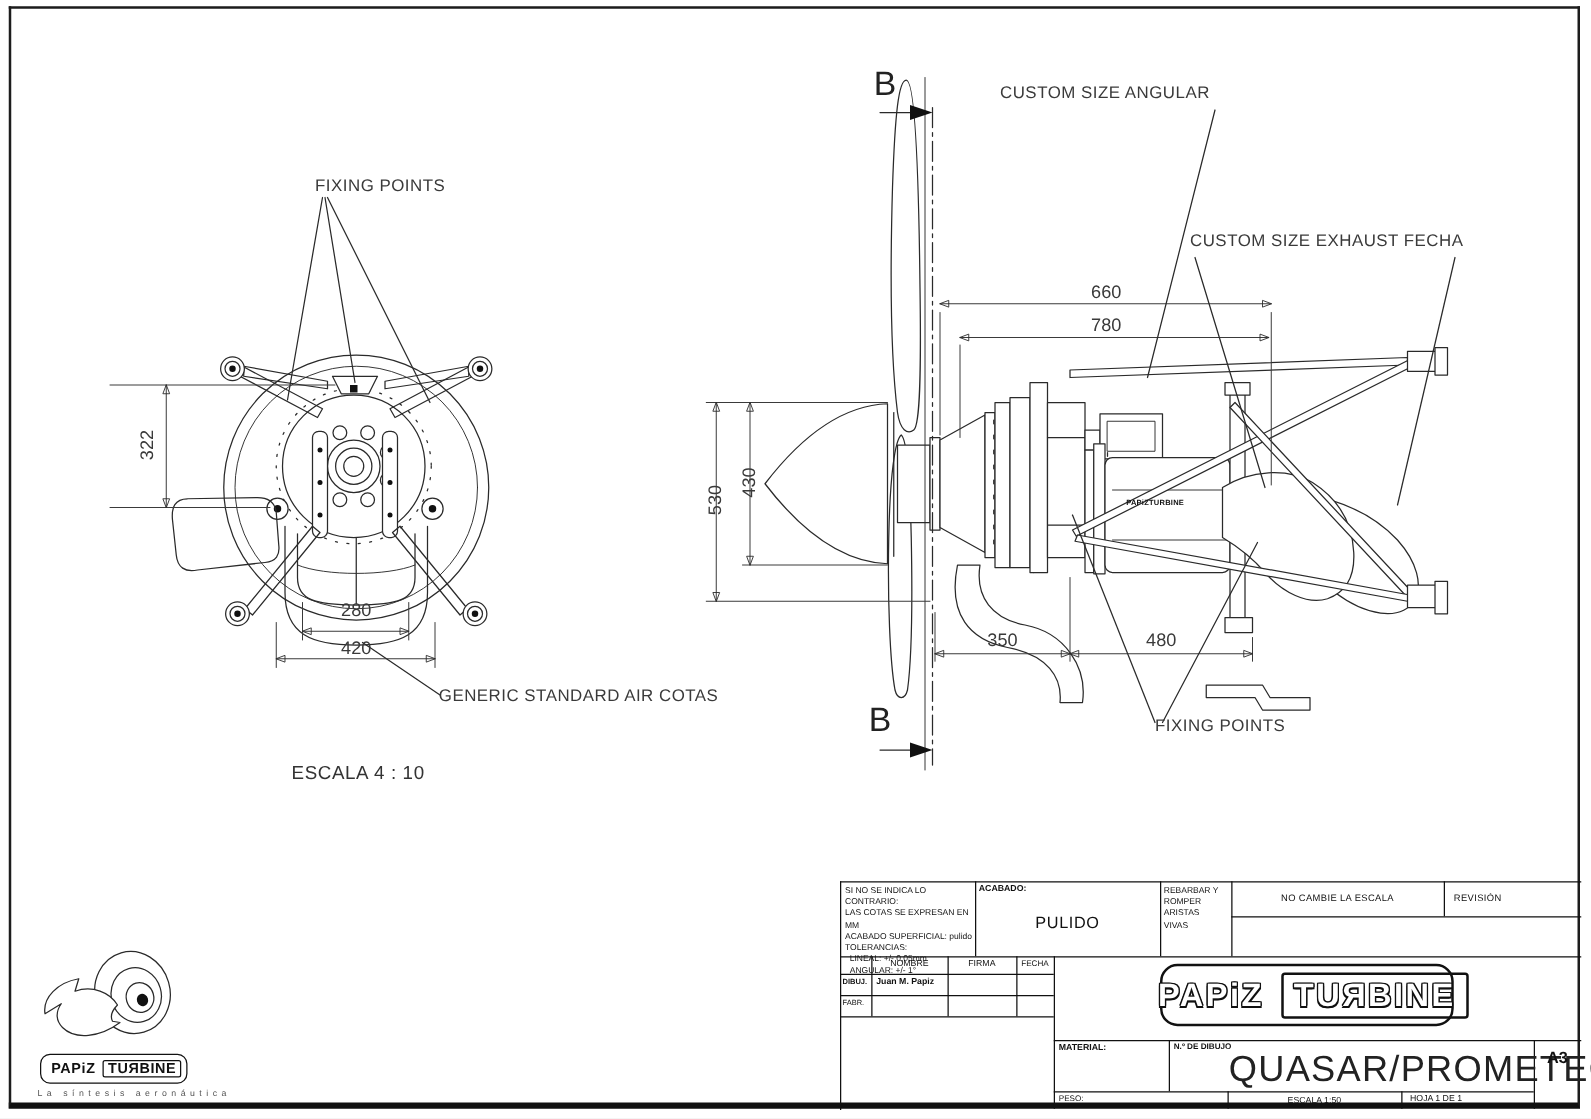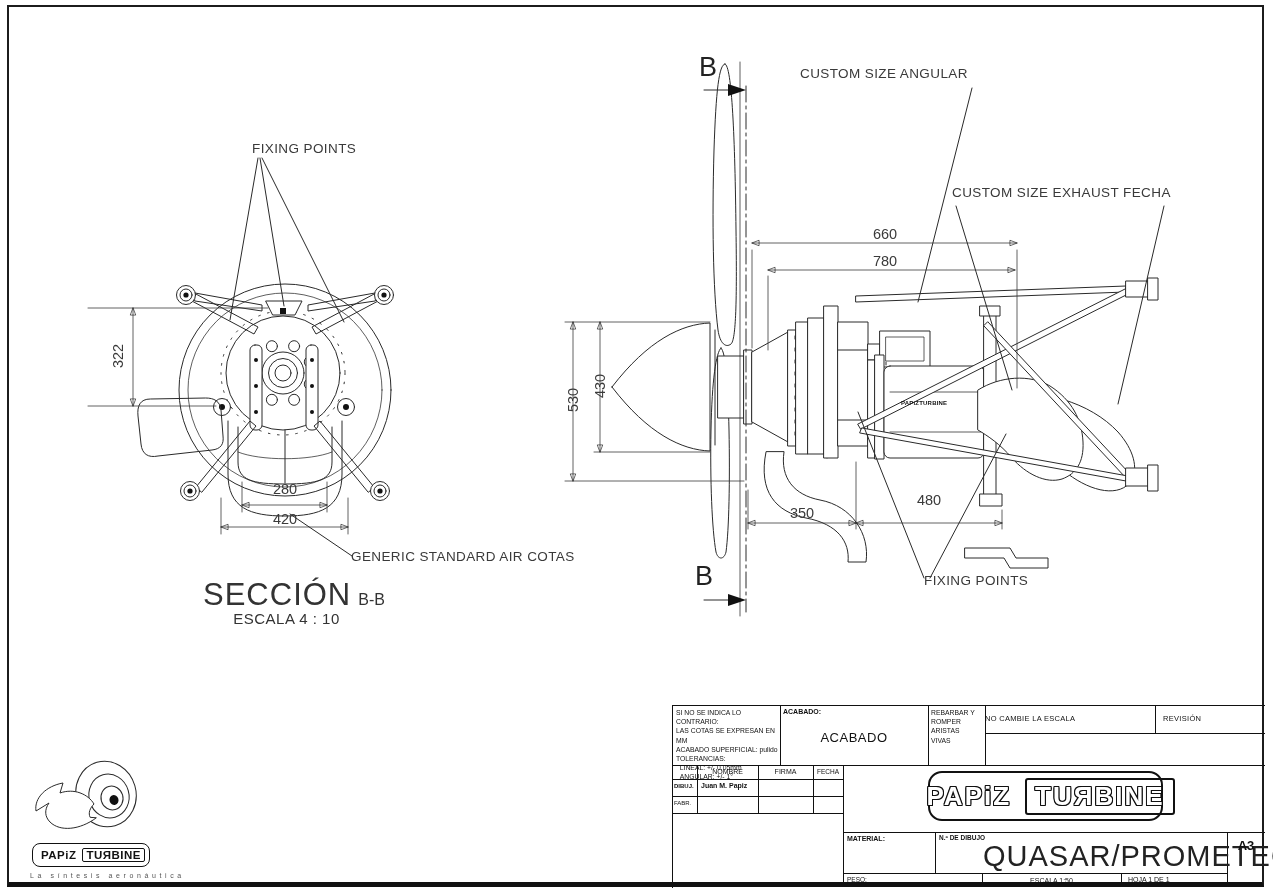--- a/index.html
+++ b/index.html
@@ -250,38 +250,34 @@
       <ellipse cx="84" cy="44" rx="4.5" ry="5" transform="rotate(-16 84 44)" class="blk"></ellipse>
       <path class="wf" d="M66,62 C50,74 30,76 20,66 C15,61 14,54 19,47 L6,55 C4,42 16,30 33,27 L30,37 C44,32 58,38 64,48 C60,52 58,57 60,61 Z"></path>
     </g>
   </svg>
 
   <div class="lbl" style="left:252px;top:141px">FIXING POINTS</div>
   <div class="lbl" style="left:351px;top:549px">GENERIC STANDARD AIR COTAS</div>
   <div class="dimtxt rot" style="left:96px;top:348px;width:44px">322</div>
   <div class="dimtxt" style="left:255px;top:481px;width:60px">280</div>
   <div class="dimtxt" style="left:255px;top:511px;width:60px">420</div>
-  <div class="sec-title">
-    <span class="big">SECCIÓN</span>
-    <span class="small">B-B</span>
-  </div>
   <div class="sec-scale">ESCALA 4 : 10</div>
 
   <div class="bmark" style="left:699px;top:52px">B</div>
   <div class="bmark" style="left:695px;top:561px">B</div>
   <div class="lbl" style="left:800px;top:66px">CUSTOM SIZE ANGULAR</div>
   <div class="lbl" style="left:952px;top:185px">CUSTOM SIZE EXHAUST FECHA</div>
   <div class="lbl" style="left:924px;top:573px">FIXING POINTS</div>
   <div class="tiny-brand">PAPiZTURBINE</div>
   <div class="dimtxt" style="left:855px;top:226px;width:60px">660</div>
   <div class="dimtxt" style="left:855px;top:253px;width:60px">780</div>
   <div class="dimtxt rot" style="left:551px;top:392px;width:44px">530</div>
   <div class="dimtxt rot" style="left:578px;top:378px;width:44px">430</div>
   <div class="dimtxt" style="left:772px;top:505px;width:60px">350</div>
-  <div class="dimtxt" style="left:899px;top:492px;width:60px">480</div>
+  <div class="dimtxt" style="left:899px;top:505px;width:60px">480</div>
 
   <div>
 
     <div class="vl" style="left:672px;top:705px;height:183px"></div>
     <div class="hl" style="left:672px;top:705px;width:593px"></div>
     <div class="vl" style="left:780px;top:705px;height:60px"></div>
     <div class="vl" style="left:928px;top:705px;height:60px"></div>
     <div class="vl" style="left:985px;top:705px;height:60px"></div>
     <div class="vl" style="left:1155px;top:705px;height:28px"></div>
     <div class="hl" style="left:985px;top:733px;width:280px"></div>
@@ -300,25 +296,25 @@
     <div class="vl" style="left:982px;top:873px;height:14px"></div>
     <div class="vl" style="left:1121px;top:873px;height:14px"></div>
 
     <div class="tbtxt notes" style="left:676px;top:708px;width:102px">SI NO SE INDICA LO CONTRARIO:
 LAS COTAS SE EXPRESAN EN MM
 ACABADO SUPERFICIAL: pulido
 TOLERANCIAS:
   LINEAL: +/- 0,05mm
   ANGULAR: +/- 1°</div>
     <div class="tbtxt cell-label" style="left:783px;top:708px">ACABADO:</div>
-    <div class="tbtxt" style="left:780px;top:730px;width:148px;text-align:center;font-size:13px;letter-spacing:.5px">ACABADO</div>
+    <div class="tbtxt" style="left:780px;top:730px;width:148px;text-align:center;font-size:13px;letter-spacing:.5px">PULIDO</div>
     <div class="tbtxt notes" style="left:931px;top:708px;width:52px">REBARBAR Y
 ROMPER ARISTAS
 VIVAS</div>
-    <div class="tbtxt small-cap" style="left:985px;top:714px;width:170px;">NO CAMBIE LA ESCALA</div>
+    <div class="tbtxt small-cap" style="left:985px;top:714px;width:170px;text-align:center">NO CAMBIE LA ESCALA</div>
     <div class="tbtxt small-cap" style="left:1163px;top:714px">REVISIÓN</div>
     <div class="tbtxt" style="left:697px;top:768px;width:61px;text-align:center;font-size:7px">NOMBRE</div>
     <div class="tbtxt" style="left:758px;top:768px;width:55px;text-align:center;font-size:7px">FIRMA</div>
     <div class="tbtxt" style="left:813px;top:768px;width:30px;text-align:center;font-size:6.5px">FECHA</div>
     <div class="tbtxt" style="left:674px;top:783px;font-size:6px;font-weight:700">DIBUJ.</div>
     <div class="tbtxt" style="left:701px;top:782px;font-size:7px;font-weight:700">Juan M. Papiz</div>
     <div class="tbtxt" style="left:674px;top:800px;font-size:6px">FABR.</div>
     <div class="tbtxt cell-label" style="left:847px;top:835px">MATERIAL:</div>
     <div class="tbtxt" style="left:939px;top:834px;font-size:6.5px;font-weight:700">N.º DE DIBUJO</div>
     <div class="tbtxt" style="left:983px;top:840px;width:292px;text-align:left;font-size:29px;letter-spacing:1px;color:#222">QUASAR/PROMETEO</div>

